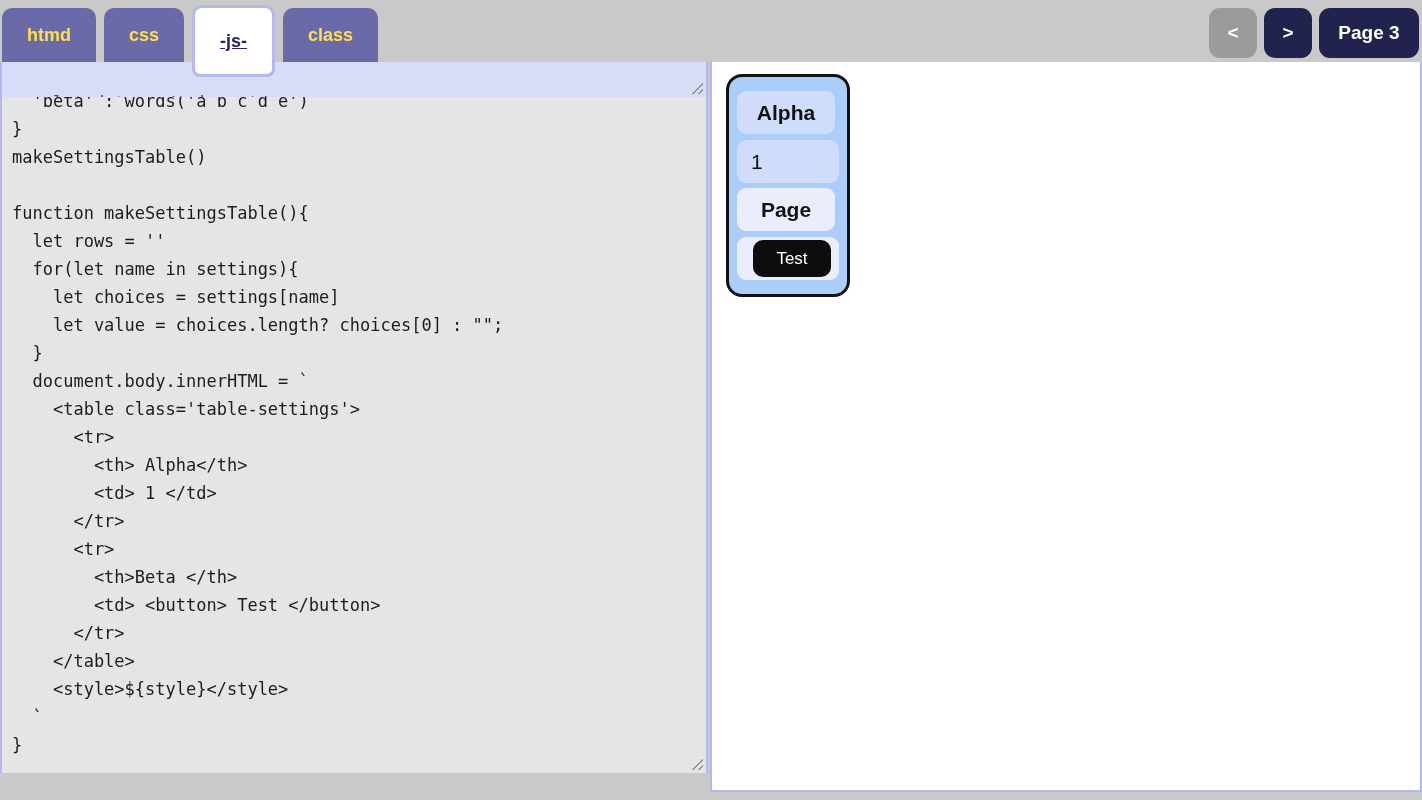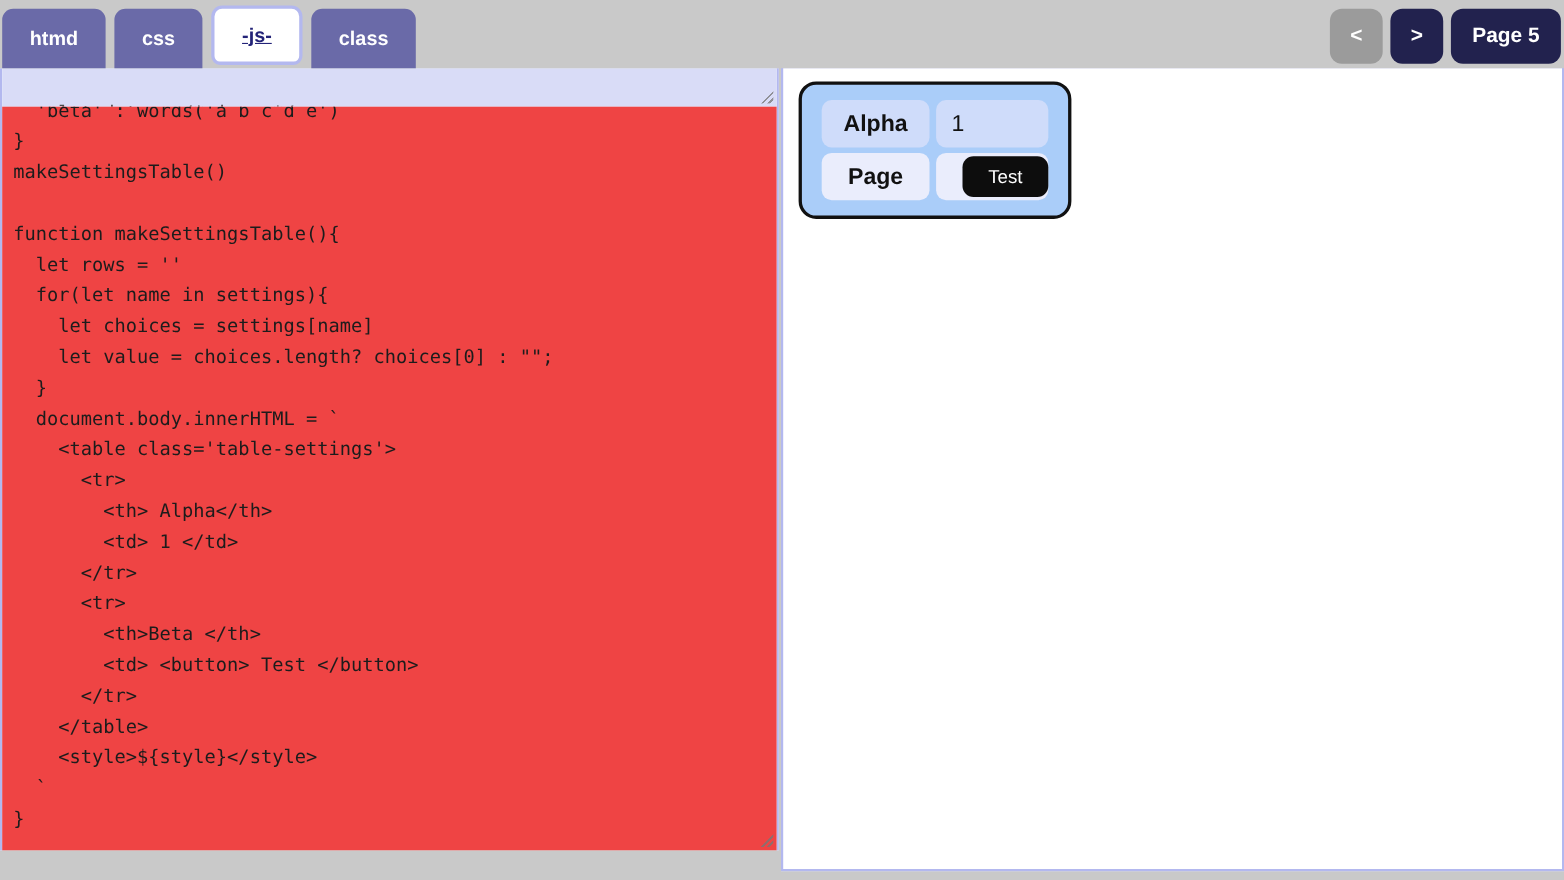--- a/index.html
+++ b/index.html
@@ -25,29 +25,29 @@
     width:1422px;height:800px;position:relative;overflow:hidden;
     background:var(--background-gray);
     font-family:"Liberation Sans", sans-serif;
   }
 
   
   .topbar{position:absolute;top:0;left:0;right:0;height:62px;background:var(--background-gray);z-index:3;}
   .tabs{position:absolute;left:2px;top:8px;display:flex;gap:8px;align-items:flex-start;height:54px;}
   .tab{
     height:54px;padding:0 25px;border-radius:10px 10px 0 0;
-    background:var(--tab-purple);color:#ffffff;font-weight:bold;font-size:18px;
+    background:var(--tab-purple);color:#fde047;font-weight:bold;font-size:18px;
     display:flex;align-items:center;justify-content:center;border:none;cursor:pointer;
     font-family:"Liberation Sans", sans-serif;
   }
   .tab.active{
     background:var(--tab-active-bg);color:var(--tab-active-text);
     border:3px solid var(--periwinkle-border);
     border-radius:10px 10px 8px 8px;
-    height:54px;margin-top:-3px;position:relative;z-index:6;text-decoration:underline;
+    height:72px;margin-top:-3px;position:relative;z-index:6;text-decoration:underline;
   }
   .pager{position:absolute;right:3px;top:8px;display:flex;gap:7px;}
   .pager button{
     height:50px;border:none;border-radius:11px;color:#fff;font-weight:bold;
     font-size:19px;cursor:pointer;font-family:"Liberation Sans", sans-serif;
   }
   .btn-prev{width:48px;background:var(--disabled-gray);}
   .btn-next{width:48px;background:var(--navy);}
   .btn-page{width:100px;background:var(--navy);}
 
@@ -58,21 +58,21 @@
     border-right:2px solid var(--periwinkle-border);
     background:#fff;z-index:2;
   }
   .code-header{
     position:relative;height:35px;background:var(--header-lavender);
     color:var(--header-text);
     font-family:"DejaVu Sans Mono", monospace;font-size:17px;line-height:24px;
     padding:5px 10px 6px;white-space:pre;overflow:hidden;cursor:text;
   }
   .code-main{
-    position:relative;height:676px;background:#ef4444;overflow:hidden;cursor:text;
+    position:relative;height:676px;background:#e5e5e5;overflow:hidden;cursor:text;
   }
   .code-main pre{
     margin:-10px 0 0 0;padding:0 8px 0 10px;
     font-family:"DejaVu Sans Mono", monospace;font-size:17px;line-height:28px;
     color:var(--code-text);white-space:pre;
   }
   .grip{
     position:absolute;right:3px;bottom:3px;width:12px;height:12px;opacity:.75;
     background:linear-gradient(135deg,
       transparent 0 52%, #777 52% 62%,
@@ -83,50 +83,50 @@
   .right-pane{
     position:absolute;top:60px;left:710px;right:0;height:732px;
     background:#fff;border:2px solid var(--periwinkle-border);z-index:1;
   }
   .settings-card{
     display:inline-block;margin:12px 0 0 14px;
     background:var(--card-blue);
     border:3px solid var(--card-border);border-radius:16px;
     padding:9px 8px;
   }
-  .settings-row{display:flex;gap:6px;margin:5px 10px;}
+  .settings-row{display:flex;gap:6px;margin:5px 0;flex-direction:column;}
   .cell{
     height:43px;border-radius:9px;display:flex;align-items:center;justify-content:center;
     font-size:21px;color:#111;
   }
   .cell-name{width:98px;font-weight:bold;}
   .cell-value{width:102px;justify-content:flex-start;padding-left:14px;}
   .row-0 .cell{background:var(--cell-blue);}
   .row-1 .cell{background:var(--cell-lavender);}
-  .cell-button{justify-content:flex-end;padding-left:0;}
+  .cell-button{justify-content:flex-start;padding-left:16px;}
   .test-button{
     background:var(--button-black);color:#fff;border:none;border-radius:10px;
     width:78px;height:37px;font-size:17px;cursor:pointer;
     font-family:"Liberation Sans", sans-serif;
   }
 </style>
 </head>
 <body>
 
 <div class="topbar">
   <div class="tabs">
     <button class="tab">htmd</button>
     <button class="tab">css</button>
     <button class="tab active">-js-</button>
     <button class="tab">class</button>
   </div>
   <div class="pager">
     <button class="btn-prev">&lt;</button>
     <button class="btn-next">&gt;</button>
-    <button class="btn-page">Page 5</button>
+    <button class="btn-page">Page 3</button>
   </div>
 </div>
 
 <div class="left-pane">
   <div class="code-header">
     <span>let data = /* json */;</span>
     <span class="grip"></span>
   </div>
   <div class="code-main">
     <pre>  'beta' : words('a b c d e')

